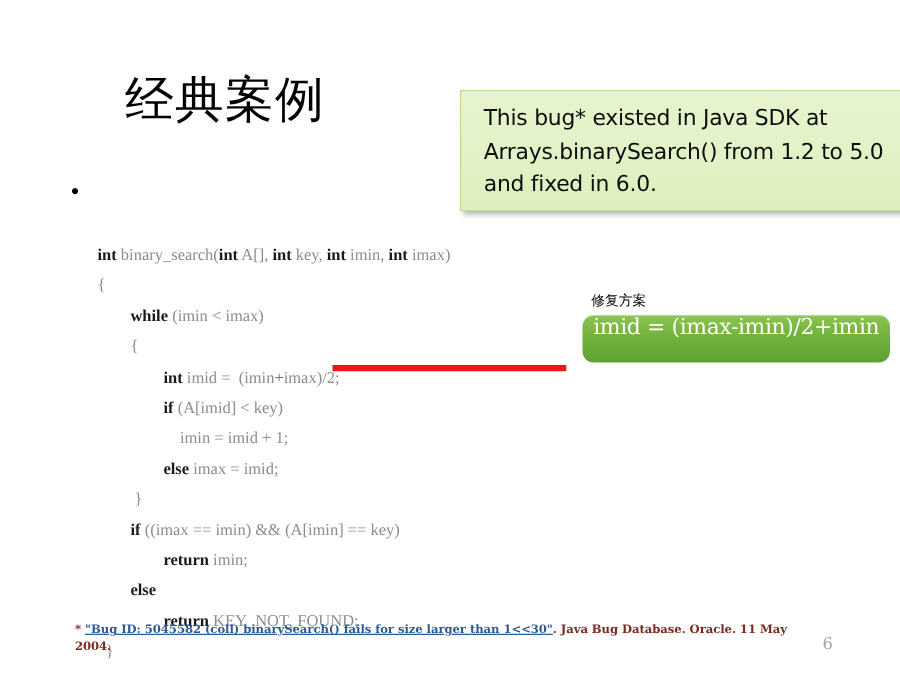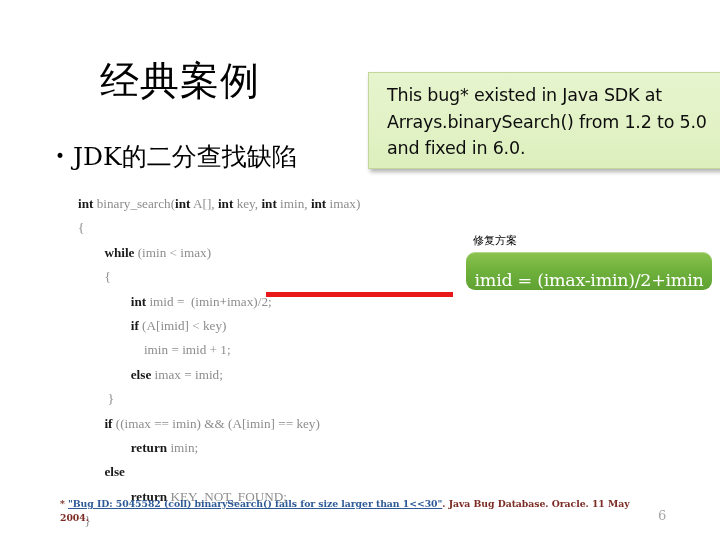--- a/index.html
+++ b/index.html
@@ -136,21 +136,21 @@
   #fix-box {
     position: absolute;
     left: 466px;
     top: 252px;
     width: 246px;
     height: 38px;
     border-radius: 9px;
     background: linear-gradient(to bottom, #8cc44f 0%, #71b23d 45%, #5fa232 100%);
     box-shadow: inset 0 1px 0 rgba(255,255,255,0.35);
     display: flex;
-    align-items: flex-end;
+    align-items: flex-start;
     justify-content: center;
     box-sizing: border-box;
   }
   #fix-box-text {
     font-family: "DejaVu Serif", serif;
     font-size: 17.5px;
     color: #ffffff;
     white-space: nowrap;
     letter-spacing: -0.3px;
   }
@@ -186,21 +186,20 @@
 </head>
 <body>
 
 <div id="slide">
 
   <div id="slide-title">经典案例</div>
 
   <div id="bullet-list">
     <div class="bullet-row">
       <span class="bullet-mark">•</span>
-      <span class="bullet-text">JDK的二分查找缺陷</span>
     </div>
   </div>
 
   <div id="callout-box">
     <div id="callout-text">This bug* existed in Java SDK at Arrays.binarySearch() from 1.2 to 5.0 and fixed in 6.0.</div>
   </div>
 
   <div id="code-block"><div class="code-line"><span class="kw">int </span><span class="id">binary_search</span><span class="id">(</span><span class="kw">int</span><span class="id"> A[], </span><span class="kw">int</span><span class="id"> key, </span><span class="kw">int</span><span class="id"> imin, </span><span class="kw">int</span><span class="id"> imax)</span></div><div class="code-line"><span class="id">{</span></div><div class="code-line"><span class="id">        </span><span class="kw">while</span><span class="id"> (imin &lt; imax)</span></div><div class="code-line"><span class="id">        {</span></div><div class="code-line"><span class="id">                </span><span class="kw">int</span><span class="id"> imid =  (imin</span><span class="id-dk">+</span><span class="id">imax)/2;</span></div><div class="code-line"><span class="id">                </span><span class="kw">if</span><span class="id"> (A[imid] &lt; key)</span></div><div class="code-line"><span class="id">                    imin = imid + 1;</span></div><div class="code-line"><span class="id">                </span><span class="kw">else</span><span class="id"> imax = imid;</span></div><div class="code-line"><span class="id">         }</span></div><div class="code-line"><span class="id">        </span><span class="kw">if</span><span class="id"> ((imax == imin) &amp;&amp; (A[imin] == key)</span></div><div class="code-line"><span class="id">                </span><span class="kw">return</span><span class="id"> imin;</span></div><div class="code-line"><span class="id">        </span><span class="kw">else</span></div><div class="code-line"><span class="id">                </span><span class="kw">return</span><span class="id"> KEY_NOT_FOUND;</span></div><div class="code-line"><span class="id">  }</span></div></div>
 
   <div id="red-underline" style="background: rgb(232, 24, 27);"></div>

